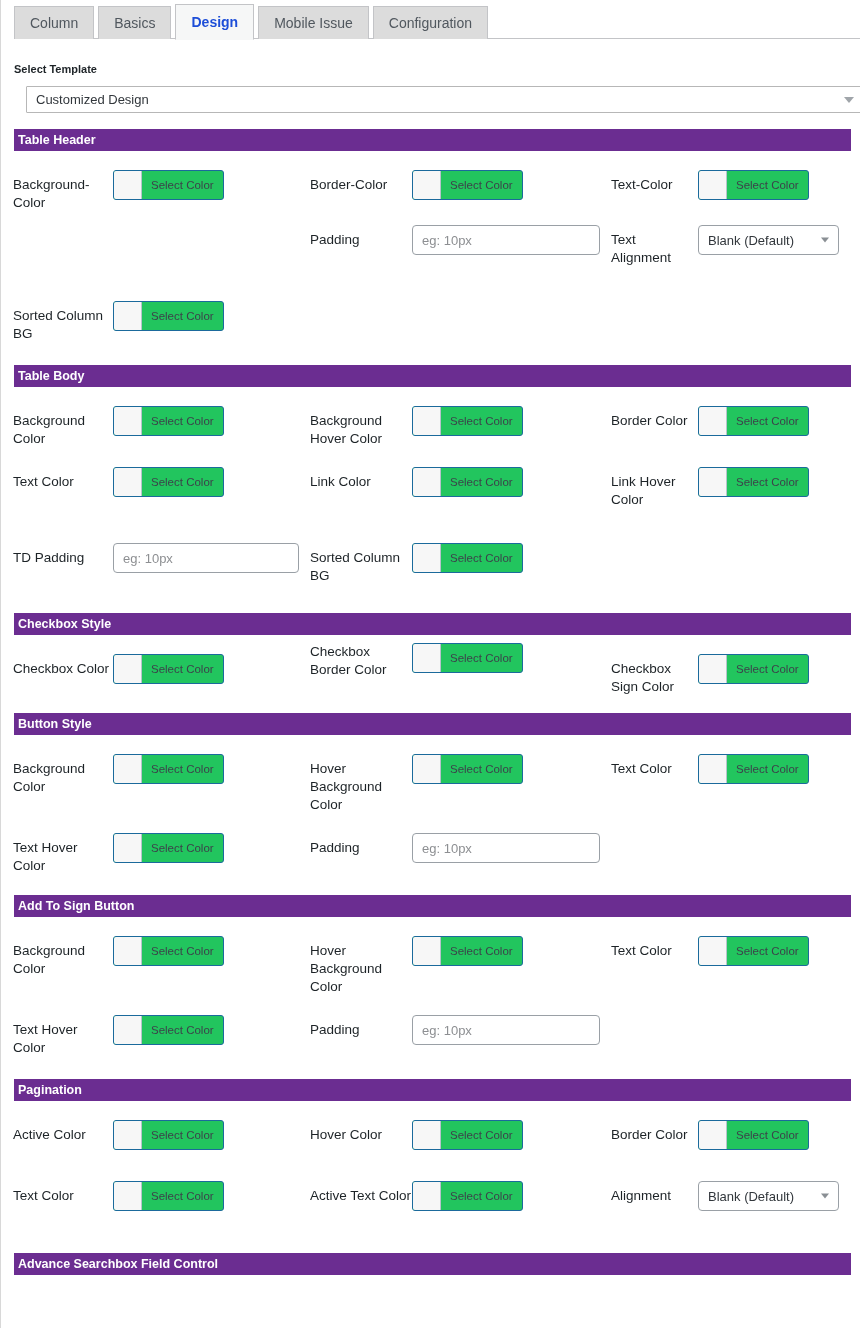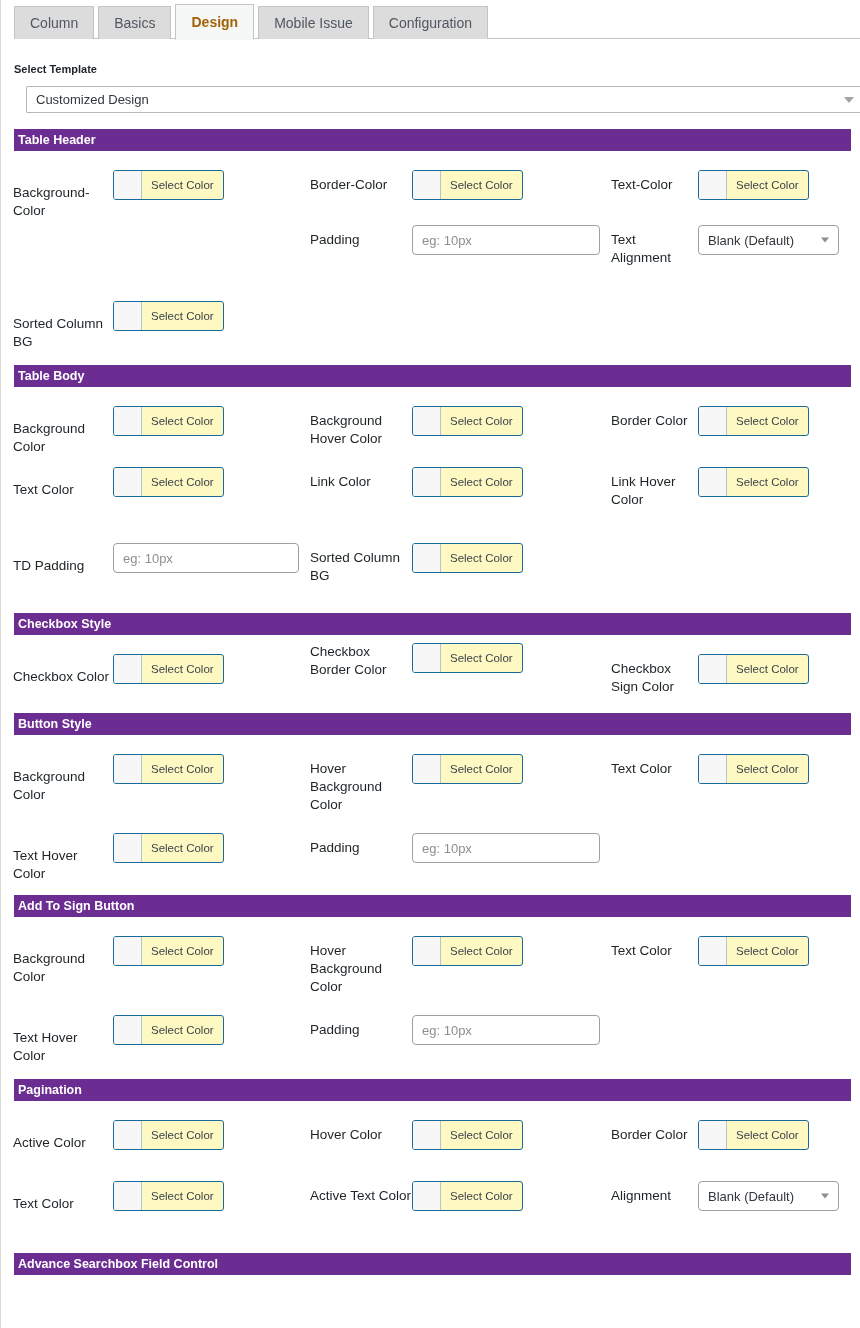--- a/index.html
+++ b/index.html
@@ -52,21 +52,21 @@
     line-height: 1;
     background: #dcdcdc;
     border: 1px solid #c3c4c7;
     border-bottom: none;
     color: #50575e;
     white-space: nowrap;
     cursor: pointer;
   }
   .tab.active {
     background: #f6f7f7;
-    color: #a16207;
+    color: #1d4ed8;
     font-weight: bold;
     height: 36px;
     border-bottom: 1px solid #f6f7f7;
     margin-bottom: -1px;
   }
 
   
   .section-title {
     margin: 24px 0 0 14px;
     font-size: 11px;
@@ -129,30 +129,30 @@
   .cell.c1 { left: 0px; }
   .cell.c2 { left: 297px; }
   .cell.c3 { left: 598px; }
 
   .flabel {
     font-size: 13.5px;
     line-height: 18px;
     color: #1d2327;
     padding-top: 6px;
   }
-  .flabel.w1 { width: 100px; margin-top: 8px; }
+  .flabel.w1 { width: 100px; }
   .flabel.w2 { width: 102px; }
   .flabel.w3 { width: 87px; }
 
   
   .colorbtn {
     height: 30px;
     border: 1px solid #1b6a9c;
     border-radius: 3px;
-    background: #fef9c3;
+    background: #22c55e;
     display: flex;
     align-items: stretch;
     overflow: hidden;
     cursor: pointer;
   }
   .swatch {
     width: 28px;
     background: #f7f7f7;
     border-right: 1px solid #b8c4cc;
   }

